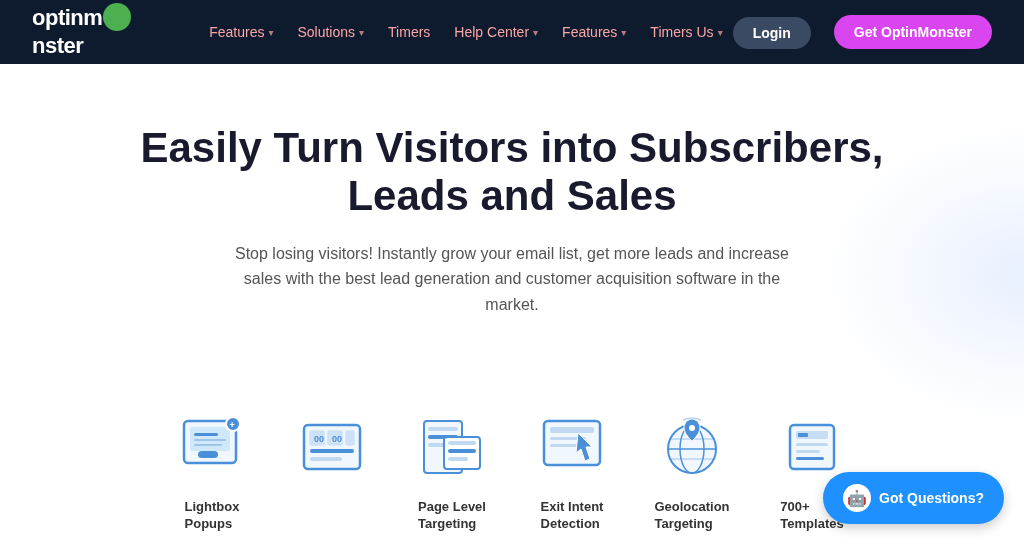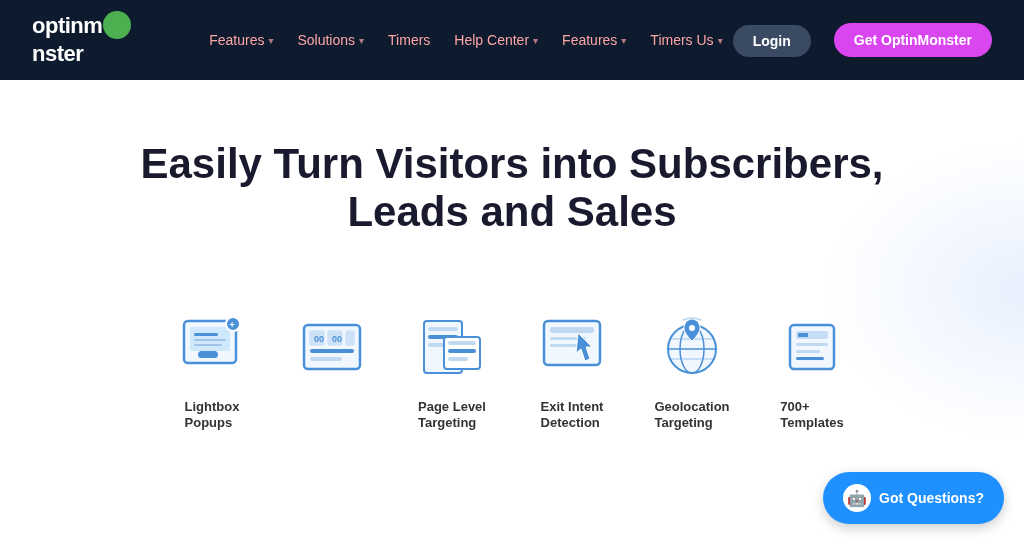--- a/index.html
+++ b/index.html
@@ -4,21 +4,21 @@
   <style>
     * { box-sizing: border-box; margin: 0; padding: 0; }
     body { font-family: -apple-system, BlinkMacSystemFont, 'Segoe UI', sans-serif; background: #fff; overflow-x: hidden; }
 
     
     nav {
       background: #0e1b2e;
       display: flex;
       align-items: center;
       padding: 0 32px;
-      height: 80px;
+      height: 64px;
       position: relative;
       z-index: 10;
     }
     .nav-logo {
       display: flex;
       align-items: center;
       margin-right: 40px;
     }
     .nav-logo-text {
       color: #fff;
@@ -219,20 +219,21 @@
     <button class="btn-login">Login</button>
     <button class="btn-get">Get OptinMonster</button>
   </div>
 </nav>
 
 <div style="position:relative; overflow:hidden;">
   <div class="bg-decoration"></div>
 
   <section class="hero">
     <h1>Easily Turn Visitors into Subscribers, Leads and Sales</h1>
+    <p>Stop losing visitors! Instantly grow your email list, get more leads and increase sales with the best lead generation and customer acquisition software in the market.</p>
   </section>
 
   <div class="features-row">
 
     <div class="feature-item">
       <div class="feature-icon">
         <svg viewBox="0 0 72 72" fill="none">
           <rect x="8" y="10" width="52" height="42" rx="4" stroke="#4a90d9" stroke-width="2.5" fill="#f0f7ff"></rect>
           <rect x="14" y="16" width="40" height="24" rx="2" fill="#d0e8fb"></rect>
           <rect x="18" y="22" width="24" height="3" rx="1.5" fill="#4a90d9"></rect>

